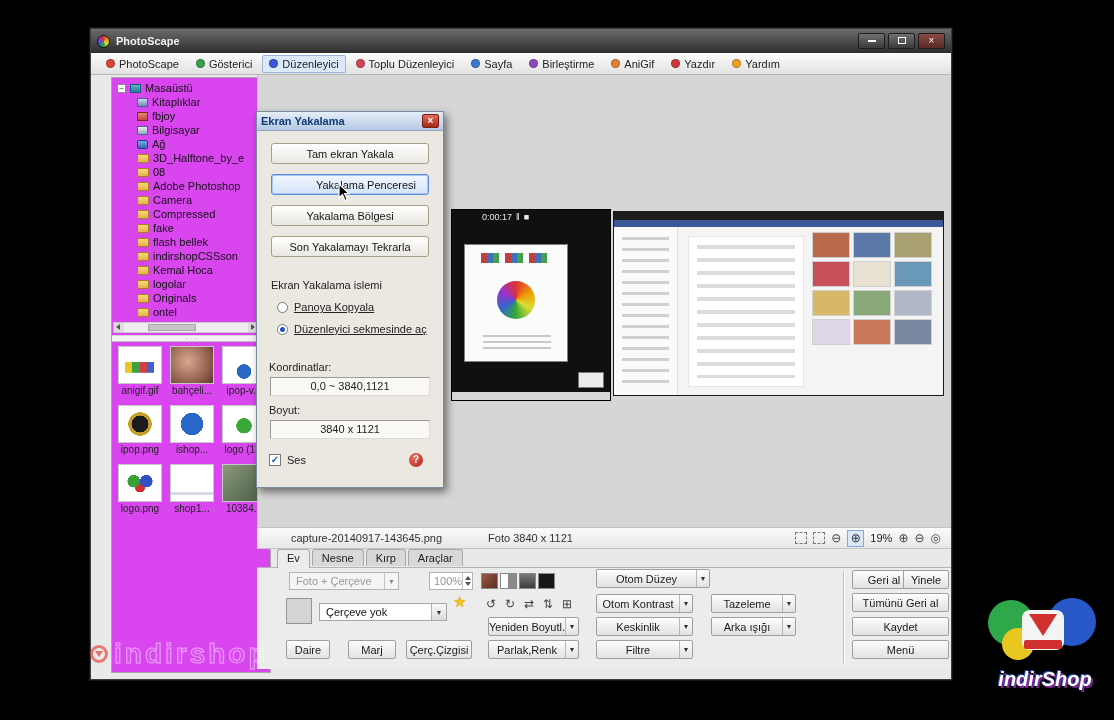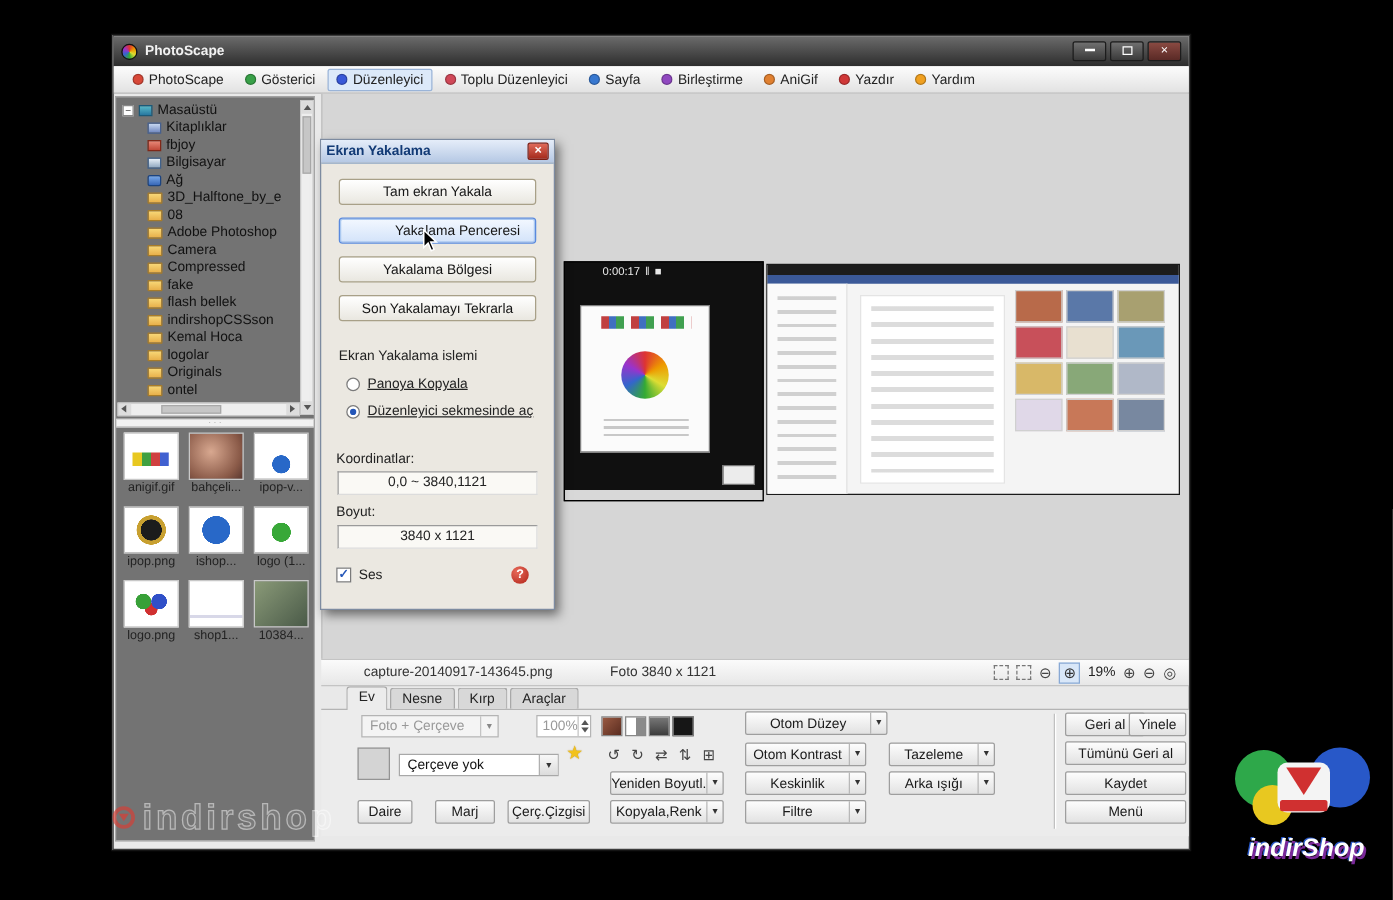--- a/index.html
+++ b/index.html
@@ -29,22 +29,22 @@
     border:1px solid transparent; border-radius:2px; }
   .mitem.active { background:#dce9f9; border-color:#9ab4d8; }
   .mitem i { width:9px; height:9px; border-radius:50%; display:inline-block; border:1px solid rgba(0,0,0,.25); }
   .mitem:nth-child(1) i { background:#d84838; } .mitem:nth-child(2) i { background:#38a048; }
   .mitem:nth-child(3) i { background:#3858d8; } .mitem:nth-child(4) i { background:#d04858; }
   .mitem:nth-child(5) i { background:#3878d0; } .mitem:nth-child(6) i { background:#9048c0; }
   .mitem:nth-child(7) i { background:#e08030; } .mitem:nth-child(8) i { background:#d03838; }
   .mitem:nth-child(9) i { background:#f0a020; }
 
   
-  .leftpanel { position:absolute; left:1px; top:48px; width:160px; height:596px;
-    background:#737373; border:1px solid #a8a8a8; }
+  .leftpanel { position:absolute; left:20px; top:48px; width:160px; height:596px;
+    background:#d946ef; border:1px solid #a8a8a8; }
   .tree { position:absolute; left:1px; top:3px; width:146px; font-size:11px; color:#111; }
   .trow { height:14px; display:flex; align-items:center; gap:4px; padding-left:24px; white-space:nowrap; overflow:hidden; }
   .trow.root { padding-left:4px; }
   .expander { width:9px; height:9px; border:1px solid #888; background:#fff; font-size:8px; line-height:7px;
     text-align:center; color:#333; flex:0 0 auto; }
   .expander::after { content:"−"; }
   .fico { flex:0 0 auto; display:inline-block; }
   .fico.folder { width:12px; height:9px; background:linear-gradient(#f8d878,#e8b04a); border:1px solid #a87c28; border-radius:1px; }
   .fico.desktop { width:11px; height:9px; background:linear-gradient(#58b8c8,#2878a0); border:1px solid #1c5a78; }
   .fico.library { width:11px; height:9px; background:linear-gradient(#c8d8f0,#7088c0); border:1px solid #46608f; }
@@ -151,21 +151,21 @@
   .sb-file { margin-left:34px; }
   .sb-info { margin-left:46px; }
   .sb-icons { margin-left:auto; margin-right:10px; display:flex; align-items:center; gap:6px; }
   .dashedbox { width:12px; height:12px; border:1px dashed #777; }
   .sbglyph { font-size:12px; color:#444; line-height:12px; }
   .zoomtool { width:17px; height:17px; border:1px solid #89a9d4; background:#d9e7f8; text-align:center; line-height:15px; font-size:12px; color:#333; }
   .sb-zoom { color:#222; }
 
   
   .tabsrow { position:absolute; left:166px; top:520px; width:694px; height:19px; border-bottom:1px solid #b4b4b4;
-    display:flex; align-items:flex-end; padding-left:20px; gap:2px; }
+    display:flex; padding-left:20px; gap:2px; }
   .tab { padding:2px 9px; font-size:11px; background:#d8d8d8; border:1px solid #a8a8a8; border-bottom:none;
     border-radius:3px 3px 0 0; height:17px; color:#222; }
   .tab.active { background:#ececec; height:19px; margin-bottom:-1px; }
   .editor { position:absolute; left:166px; top:539px; width:694px; height:101px; background:#ececec; }
   .ebtn { position:absolute; height:19px; background:linear-gradient(#fdfdfd,#e2e2e2); border:1px solid #9e9e9e;
     border-radius:2px; font-size:11px; color:#1a1a1a; display:flex; align-items:center; justify-content:center; }
   .ebtn .lbl { flex:1; text-align:center; white-space:nowrap; overflow:hidden; }
   .ebtn .dd { flex:0 0 13px; font-size:7px; color:#333; border-left:1px solid #b8b8b8; height:100%;
     display:flex; align-items:center; justify-content:center; }
   .combo { position:absolute; left:32px; top:4px; width:110px; height:18px; background:#f4f4f4; border:1px solid #b4b4b4;
@@ -537,21 +537,21 @@
         </div>
       <div class="ebtn" style="left:339px; top:49px; width:97px;">
           <span class="lbl">Keskinlik</span>
           <span class="dd">▼</span>
         </div>
       <div class="ebtn" style="left:454px; top:49px; width:85px;">
           <span class="lbl">Arka ışığı</span>
           <span class="dd">▼</span>
         </div>
       <div class="ebtn" style="left:231px; top:72px; width:91px;">
-          <span class="lbl">Kopyala,Renk</span>
+          <span class="lbl">Parlak,Renk</span>
           <span class="dd">▼</span>
         </div>
       <div class="ebtn" style="left:339px; top:72px; width:97px;">
           <span class="lbl">Filtre</span>
           <span class="dd">▼</span>
         </div>
 
       <div class="ebtn" style="left:29px; top:72px; width:44px;">
           <span class="lbl">Daire</span>
         </div>

